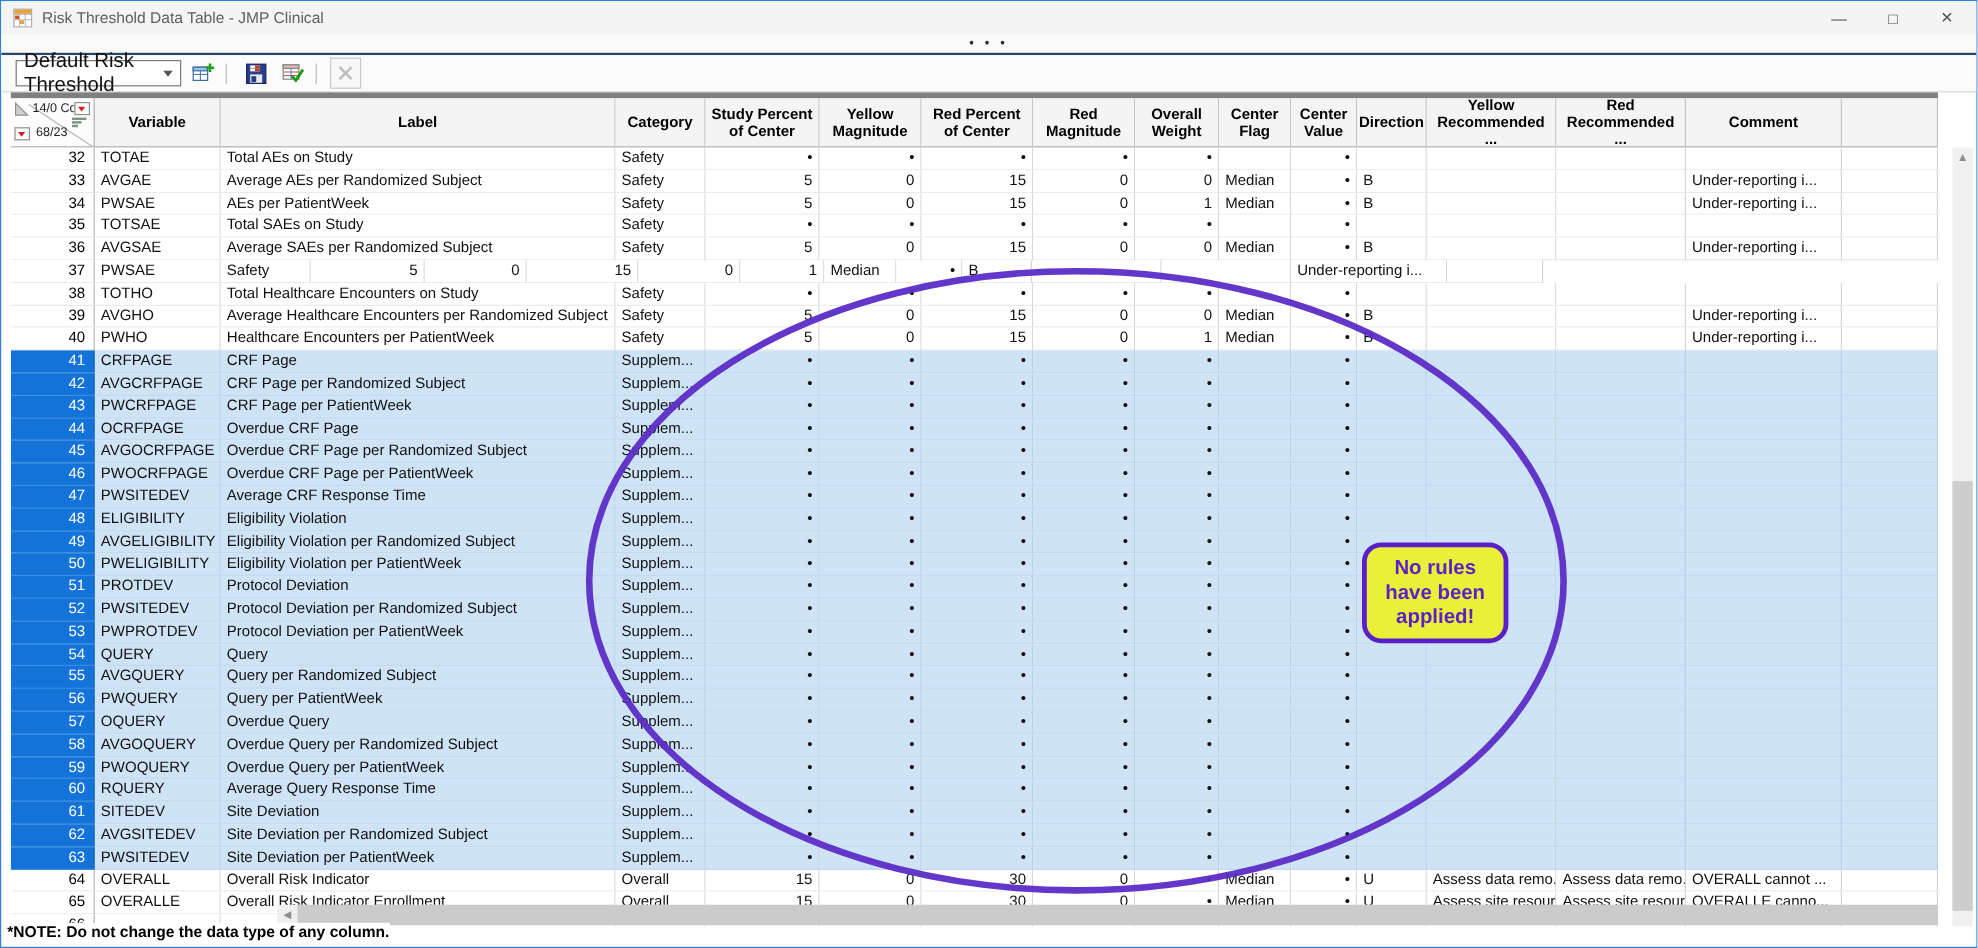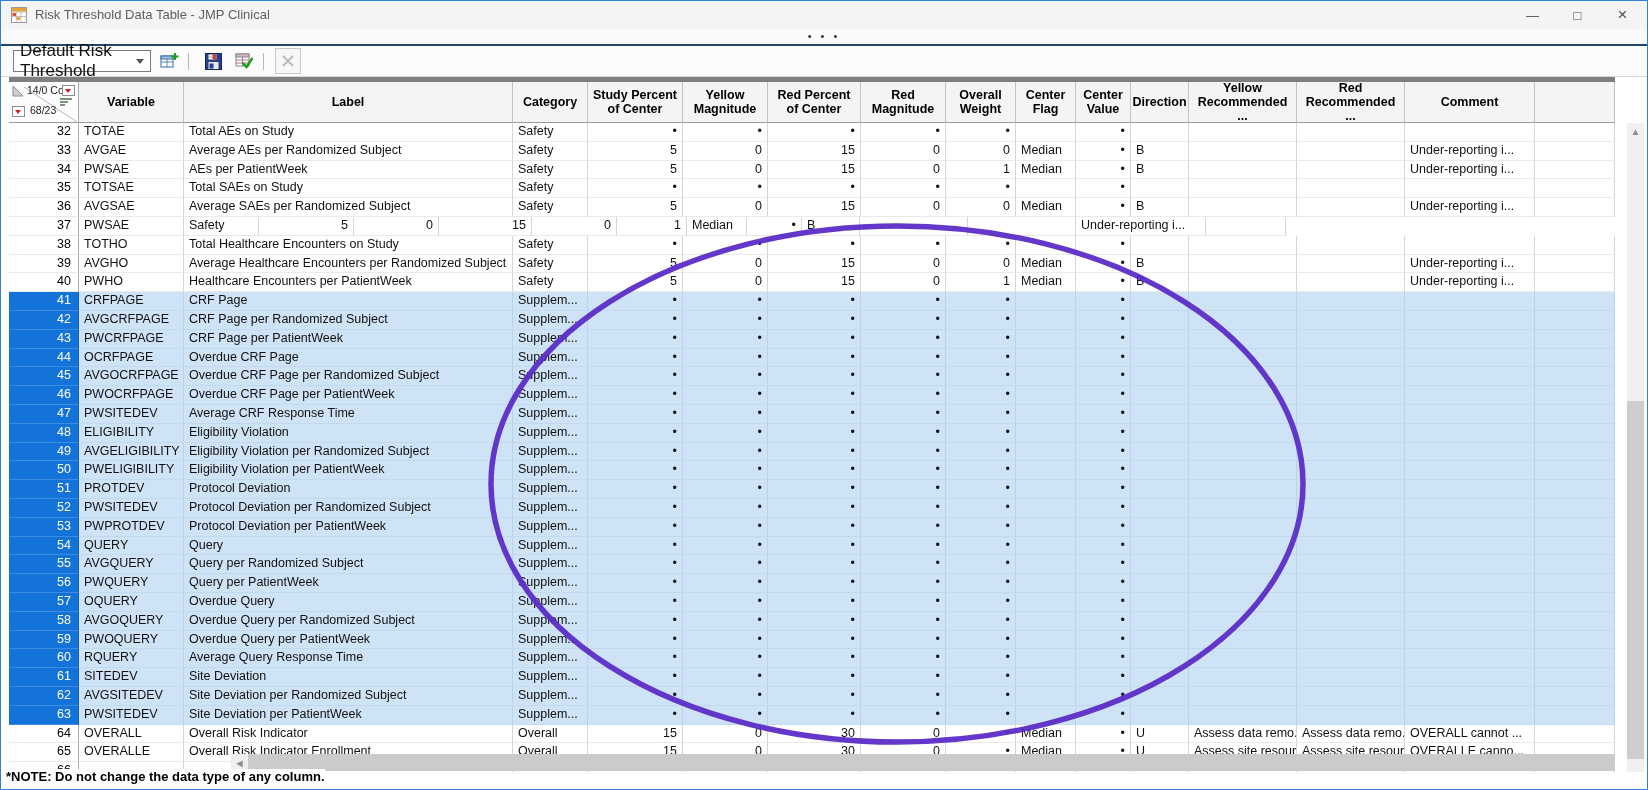--- a/index.html
+++ b/index.html
@@ -828,14 +828,15 @@
   <div class="hscroll">
     <div class="arrow">◄</div>
     <div class="thumb"></div>
   </div>
 
   <div class="note">*NOTE: Do not change the data type of any column.</div>
 
   <svg class="ellipse-svg" viewBox="0 0 828 528">
     <ellipse cx="414" cy="264" rx="406" ry="258" fill="none" stroke="#5b2cc6" stroke-width="5.5" opacity="0.95"></ellipse>
   </svg>
+  <div class="callout">No rules have been applied!</div>
 
 </div>
 
 </body></html>

